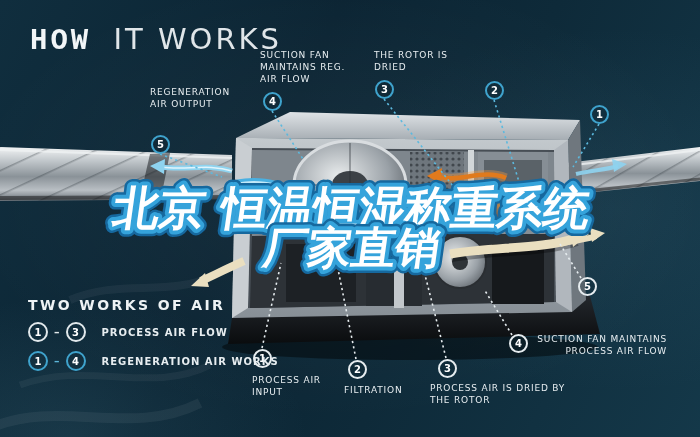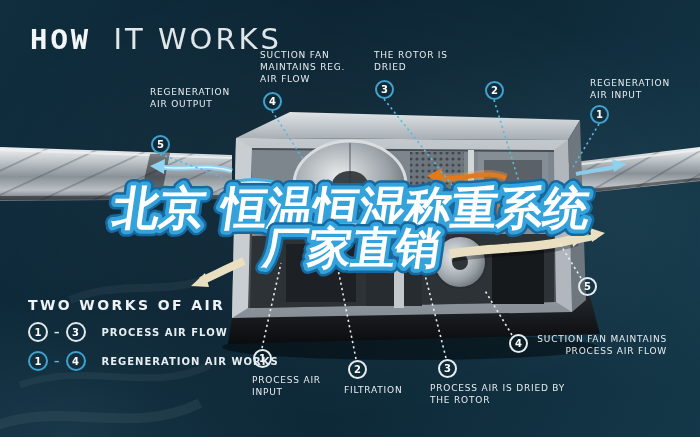--- a/index.html
+++ b/index.html
@@ -203,21 +203,20 @@
   <div class="num cyan" style="left:151px;top:135px;">5</div>
 
   <div class="lab" style="left:260px;top:49px;width:92px;">SUCTION FAN MAINTAINS REG. AIR FLOW</div>
   <div class="num cyan" style="left:263px;top:92px;">4</div>
 
   <div class="lab" style="left:374px;top:49px;width:78px;">THE ROTOR IS DRIED</div>
   <div class="num cyan" style="left:375px;top:80px;">3</div>
 
   <div class="num cyan" style="left:485px;top:81px;">2</div>
 
-  <div class="lab" style="left:590px;top:77px;width:100px;">REGENERATION AIR INPUT</div>
   <div class="num cyan" style="left:590px;top:105px;">1</div>
 
   <div class="num white" style="left:253px;top:349px;">1</div>
   <div class="lab" style="left:252px;top:374px;width:90px;">PROCESS AIR INPUT</div>
 
   <div class="num white" style="left:348px;top:360px;">2</div>
   <div class="lab" style="left:344px;top:384px;width:90px;">FILTRATION</div>
 
   <div class="num white" style="left:438px;top:359px;">3</div>
   <div class="lab" style="left:430px;top:382px;width:136px;">PROCESS AIR IS DRIED BY THE ROTOR</div>

